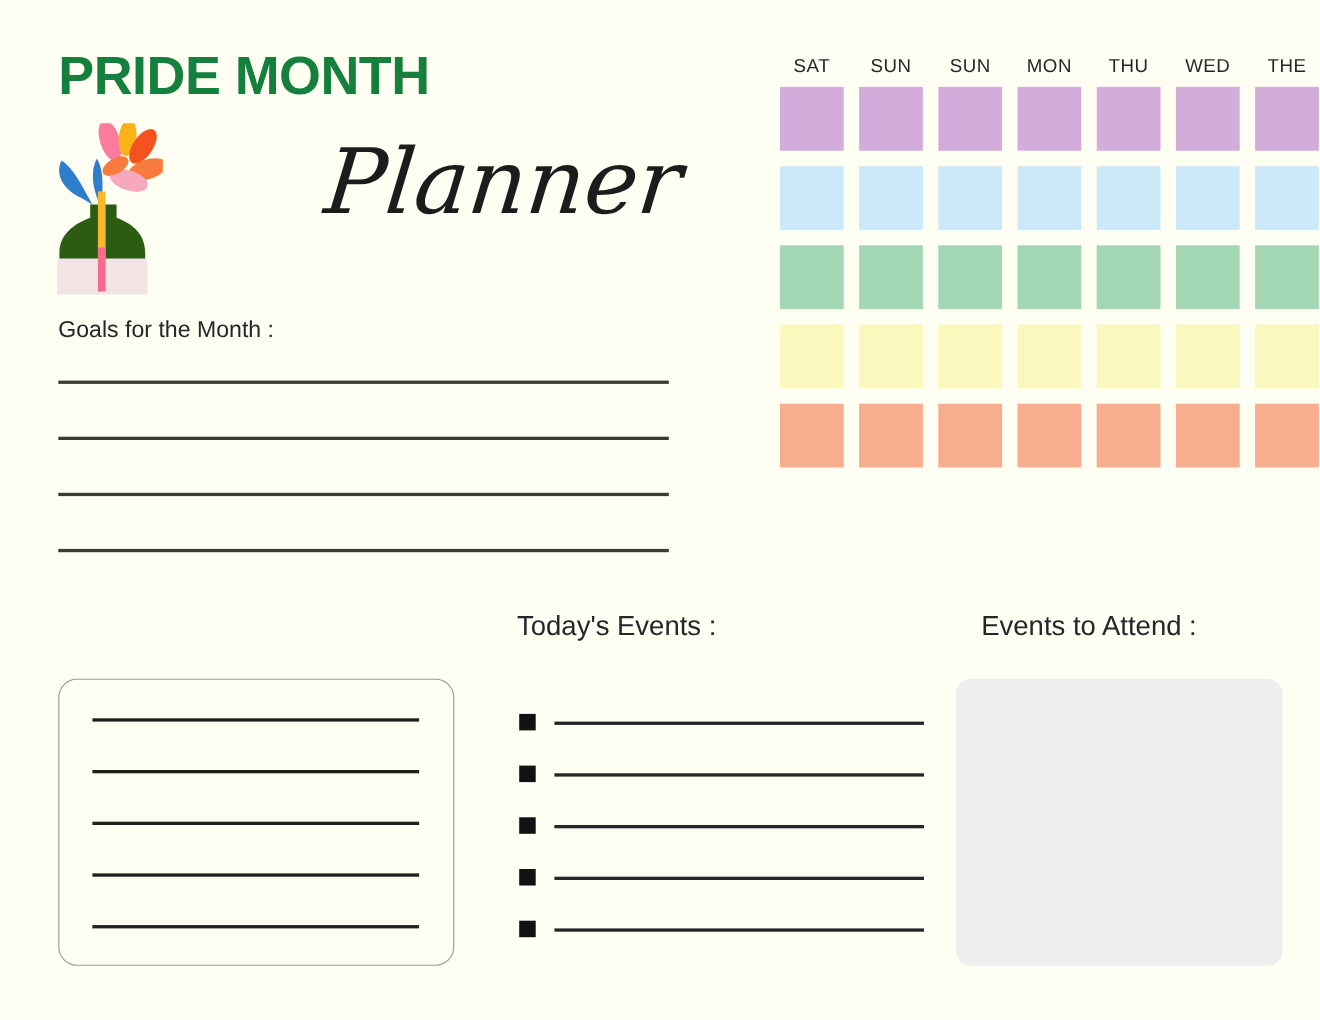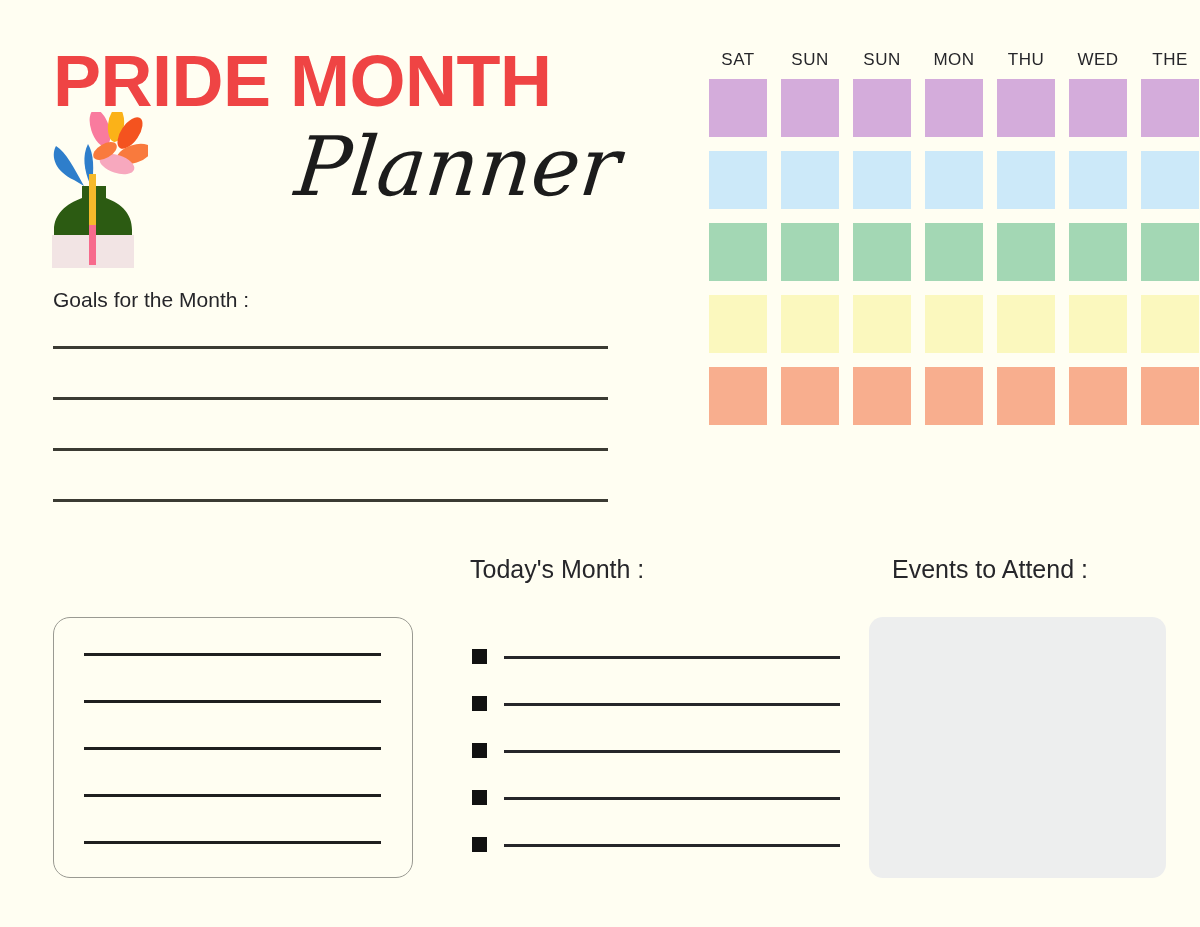--- a/index.html
+++ b/index.html
@@ -11,25 +11,25 @@
     color:#26262A;
     position:relative;
     overflow:hidden;
   }
   .page { position:absolute; inset:0; }
 
   
   .title-main {
     position:absolute;
     left:53px; top:45px;
-    font-size:72px;
+    font-size:49px;
     font-weight:700;
     letter-spacing:-0.5px;
     line-height:1;
-    color:#ef4444;
+    color:#15803d;
     white-space:nowrap;
   }
   .title-script {
     position:absolute;
     left:296px; top:126px;
     font-family:"DejaVu Serif", serif;
     font-style:italic;
     font-weight:400;
     font-size:82px;
     line-height:1;
@@ -192,21 +192,21 @@
           <div class="cal-cell" style="background: rgb(248, 174, 142);"></div>
           <div class="cal-cell" style="background: rgb(248, 174, 142);"></div>
           <div class="cal-cell" style="background: rgb(248, 174, 142);"></div>
           <div class="cal-cell" style="background: rgb(248, 174, 142);"></div>
           <div class="cal-cell" style="background: rgb(248, 174, 142);"></div>
         </div>
       </div>
   </div>
 
 
-  <div class="sec-head" id="h-focus">Today's Month :</div>
+  <div class="sec-head" id="h-focus">Today's Events :</div>
 
   <div class="sec-head" id="h-events">Events to Attend :</div>
 
   <div class="prio-box"></div>
   <div class="prio-line" style="top:653px"></div>
   <div class="prio-line" style="top:700px"></div>
   <div class="prio-line" style="top:747px"></div>
   <div class="prio-line" style="top:794px"></div>
   <div class="prio-line" style="top:841px"></div>
 

